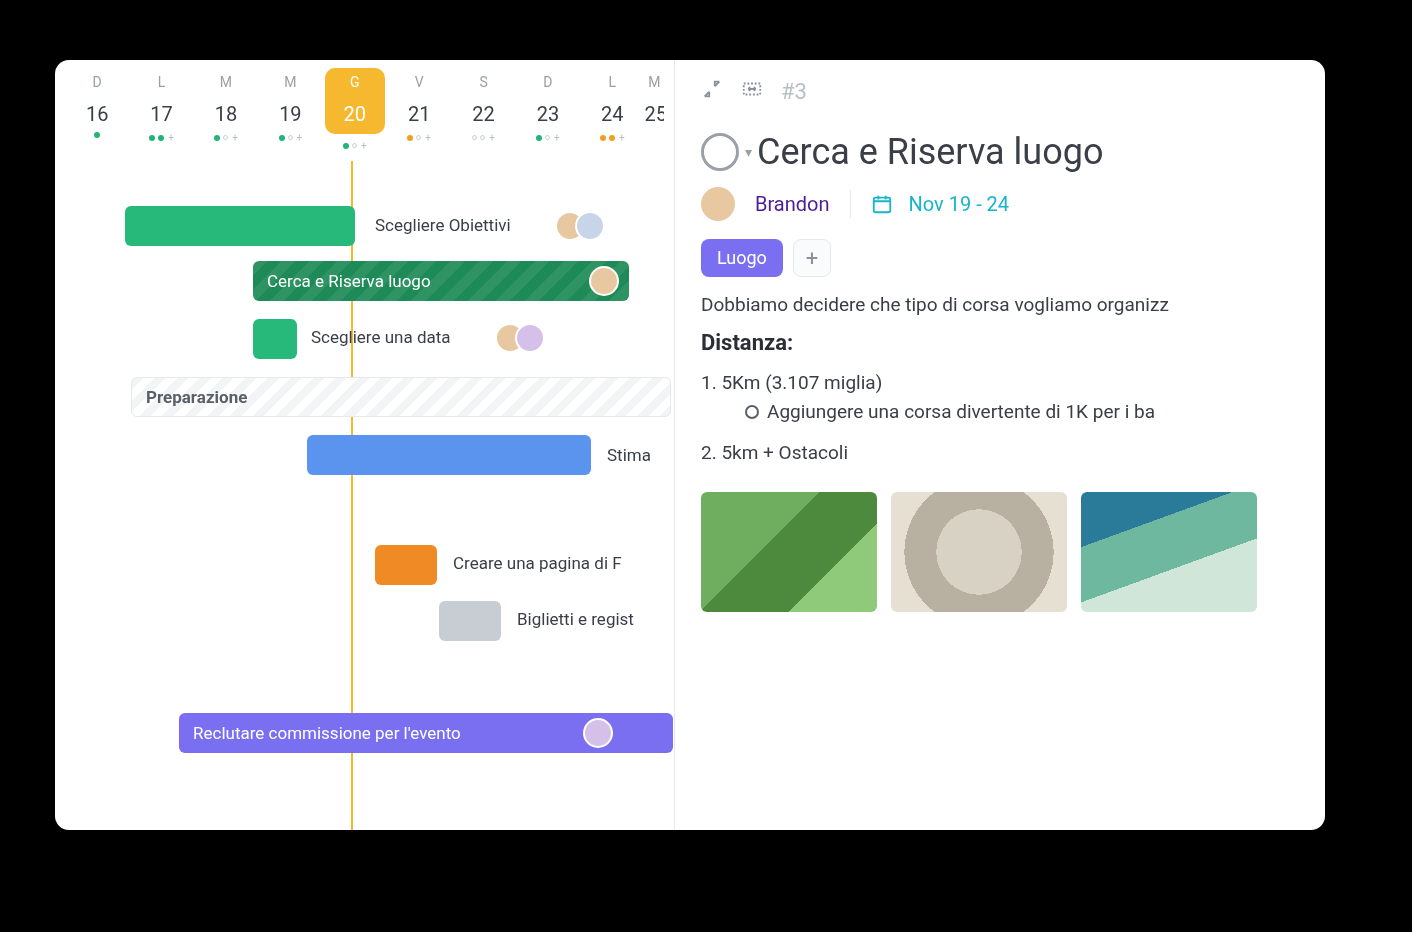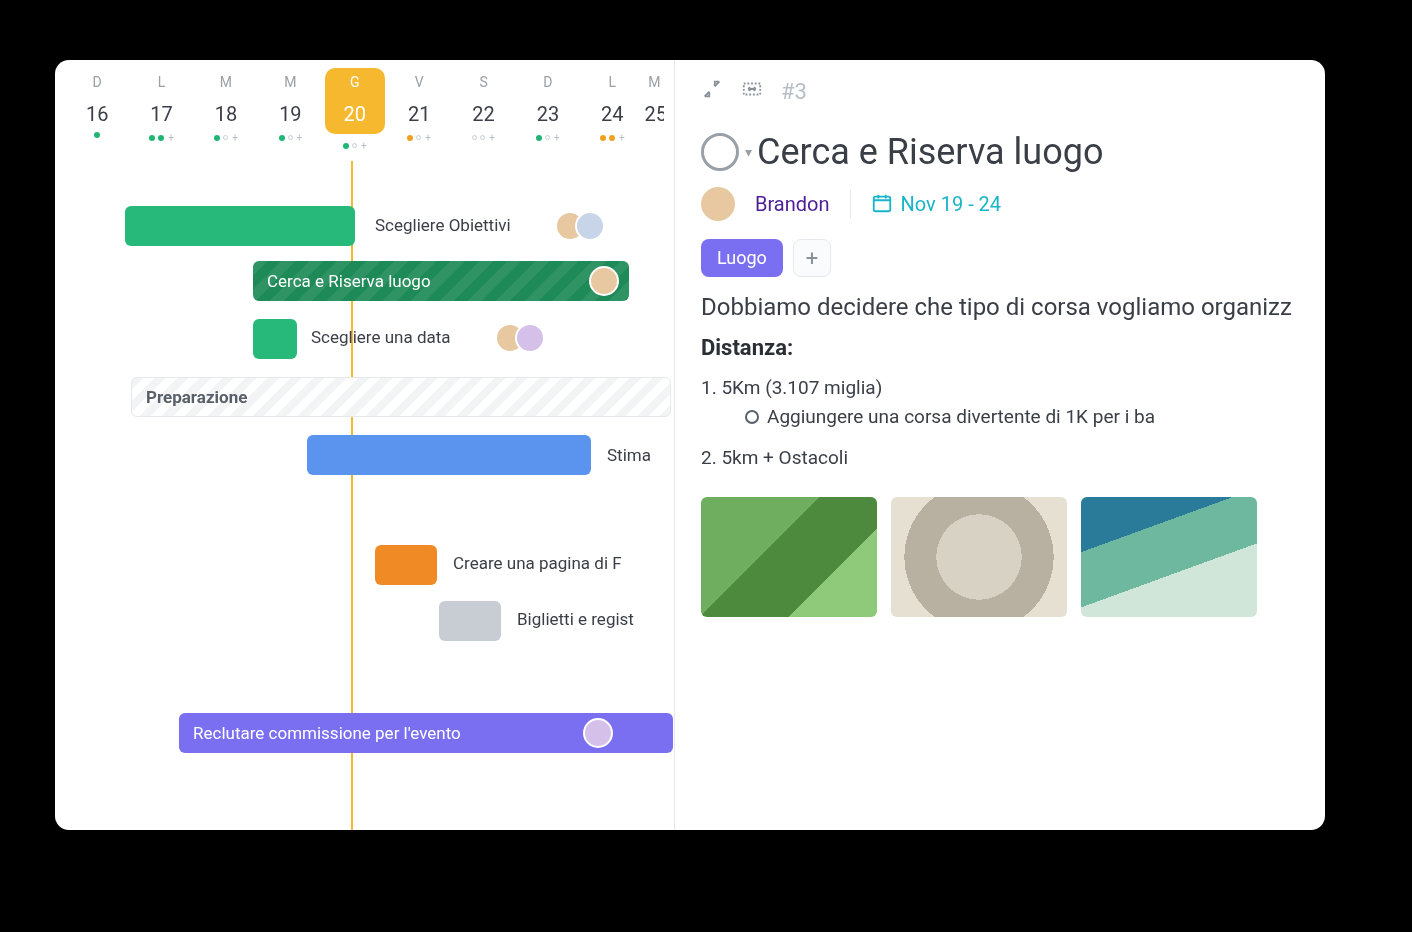--- a/index.html
+++ b/index.html
@@ -167,21 +167,21 @@
     gap:20px;
     padding:0 26px 14px 26px;
     font-size:20px;
   }
   .meta .av {
     width:34px; height:34px; border-radius:50%;
     background:#e8c8a0;
   }
   .meta .name { color:#4c1d95; }
   .vdiv { width:1px; height:28px; background:#e6e8eb; }
-  .date-chip { color:#18b5c9; display:flex; align-items:flex-start; gap:8px; cursor:pointer;}
+  .date-chip { color:#18b5c9; display:flex; align-items:center; gap:16px; cursor:pointer;}
   .date-chip svg { width:22px; height:22px; }
   .tags-row {
     display:flex; gap:10px; padding:4px 26px 16px 26px;
   }
   .tag {
     background:#7a6ff0;
     color:#fff;
     border-radius:8px;
     padding:8px 16px;
     font-size:18px;
@@ -192,21 +192,21 @@
     border:1px solid #e6e8eb;
     border-radius:8px;
     display:flex; align-items:center; justify-content:center;
     color:#8a9099;
     font-size:22px;
     cursor:pointer;
     background:#fafbfc;
   }
   .desc {
     padding:0 26px 14px 26px;
-    font-size:24px;
+    font-size:19px;
     color:#3a3f47;
     white-space:nowrap;
     overflow:hidden;
   }
   .section-h {
     padding:0 26px 10px 26px;
     font-size:22px;
     font-weight:700;
     color:#2a2e35;
   }

